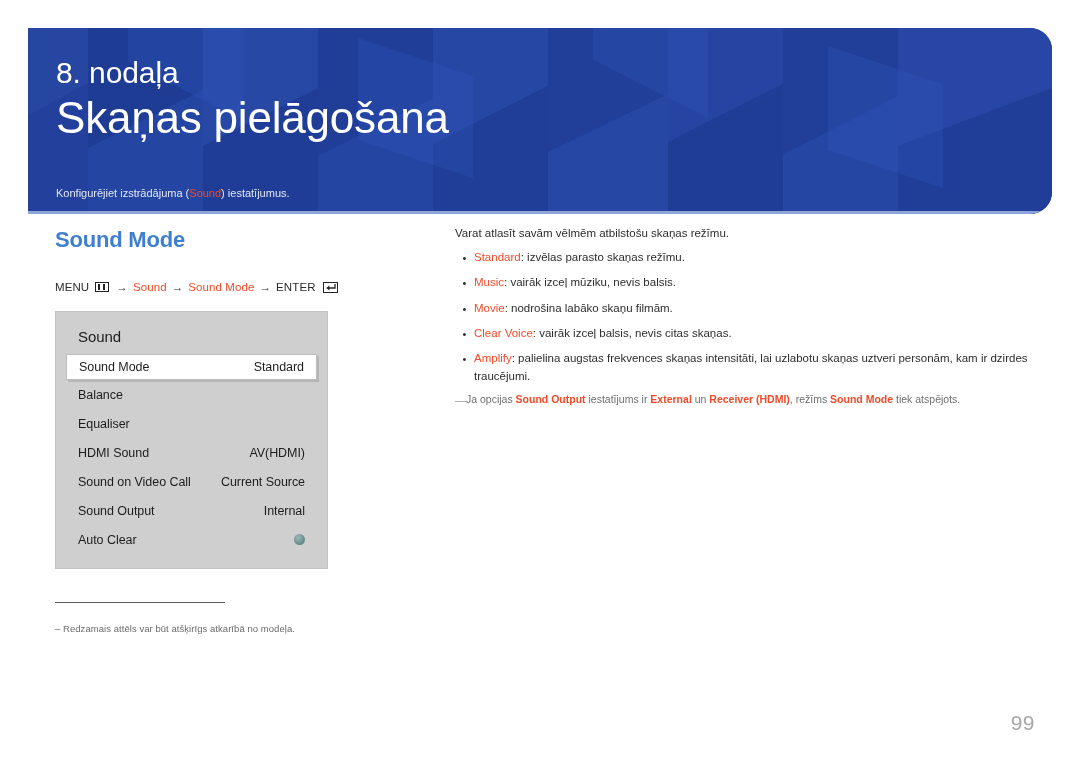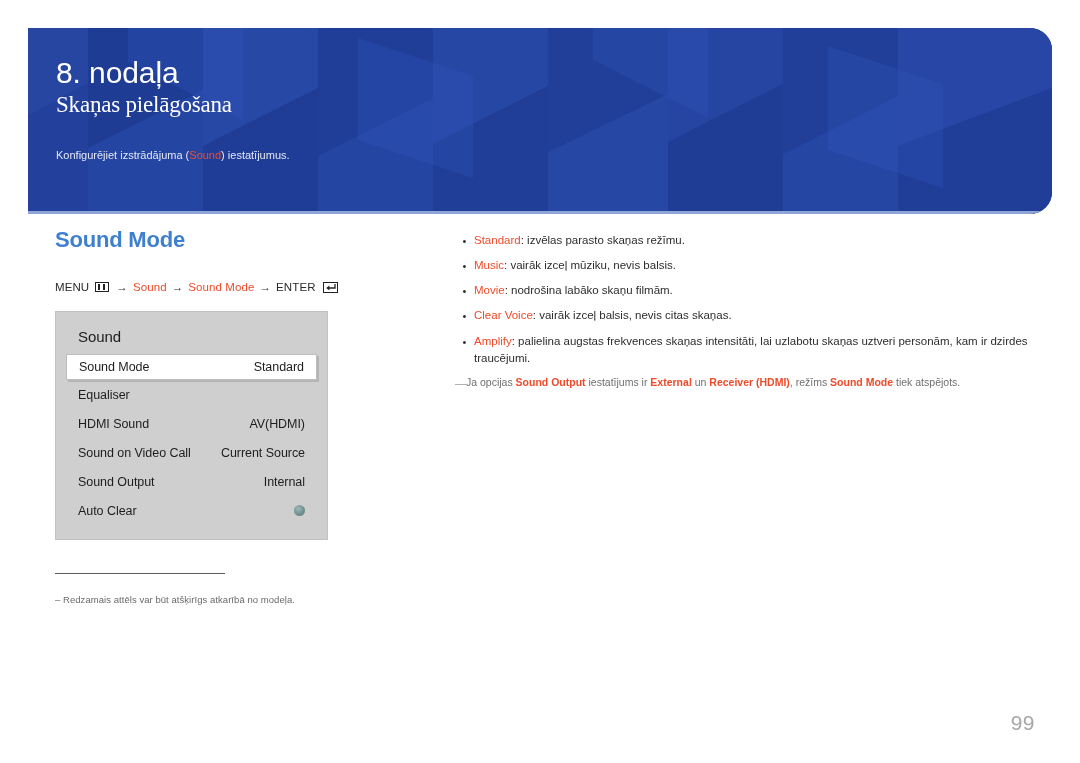--- a/index.html
+++ b/index.html
@@ -39,30 +39,29 @@
     padding: 26px 0 0 28px;
   }
   .ch-num {
     font-size: 30px;
     color: #ffffff;
     font-weight: 400;
     line-height: 1.28;
     letter-spacing: -0.1px;
   }
   .ch-title {
-    font-size: 23px;
+    font-size: 44px;
     color: #ffffff;
     font-weight: 400;
     line-height: 1.27;
     letter-spacing: -0.2px;
     margin-top: -2px;
-    font-family: Liberation Serif, serif;
   }
   .ch-sub {
-    margin-top: 28px;
+    margin-top: 40px;
     font-size: 11px;
     color: #e3e7f5;
     line-height: 1.4;
   }
   .ch-sub .hl { color: #ef4b2a; }
   .banner-underline {
     position: absolute;
     left: 0;
     right: 0;
     bottom: 0;
@@ -321,20 +320,24 @@
     </div>
 
     <div class="osd">
       <div class="osd-title">Sound</div>
 
       <div class="osd-row selected">
         <span>Sound Mode</span>
         <span class="osd-val">Standard</span>
       </div>
 
+      <div class="osd-row">
+        <span>Balance</span>
+        <span class="osd-val"></span>
+      </div>
 
       <div class="osd-row">
         <span>Equaliser</span>
         <span class="osd-val"></span>
       </div>
 
       <div class="osd-row">
         <span>HDMI Sound</span>
         <span class="osd-val">AV(HDMI)</span>
       </div>
@@ -356,20 +359,21 @@
     </div>
 
     <div class="osd-note-rule"></div>
     <div class="osd-note">
       <span>‒</span>
       <span>Redzamais attēls var būt atšķirīgs atkarībā no modeļa.</span>
     </div>
   </div>
 
   <div class="right-col">
+    <div class="intro">Varat atlasīt savām vēlmēm atbilstošu skaņas režīmu.</div>
 
     <div class="bullets">
 
       <div class="bullet">
         <span class="dot">•</span>
         <span class="btxt"><span class="term">Standard</span><span>: izvēlas parasto skaņas režīmu.</span></span>
       </div>
 
       <div class="bullet">
         <span class="dot">•</span>

